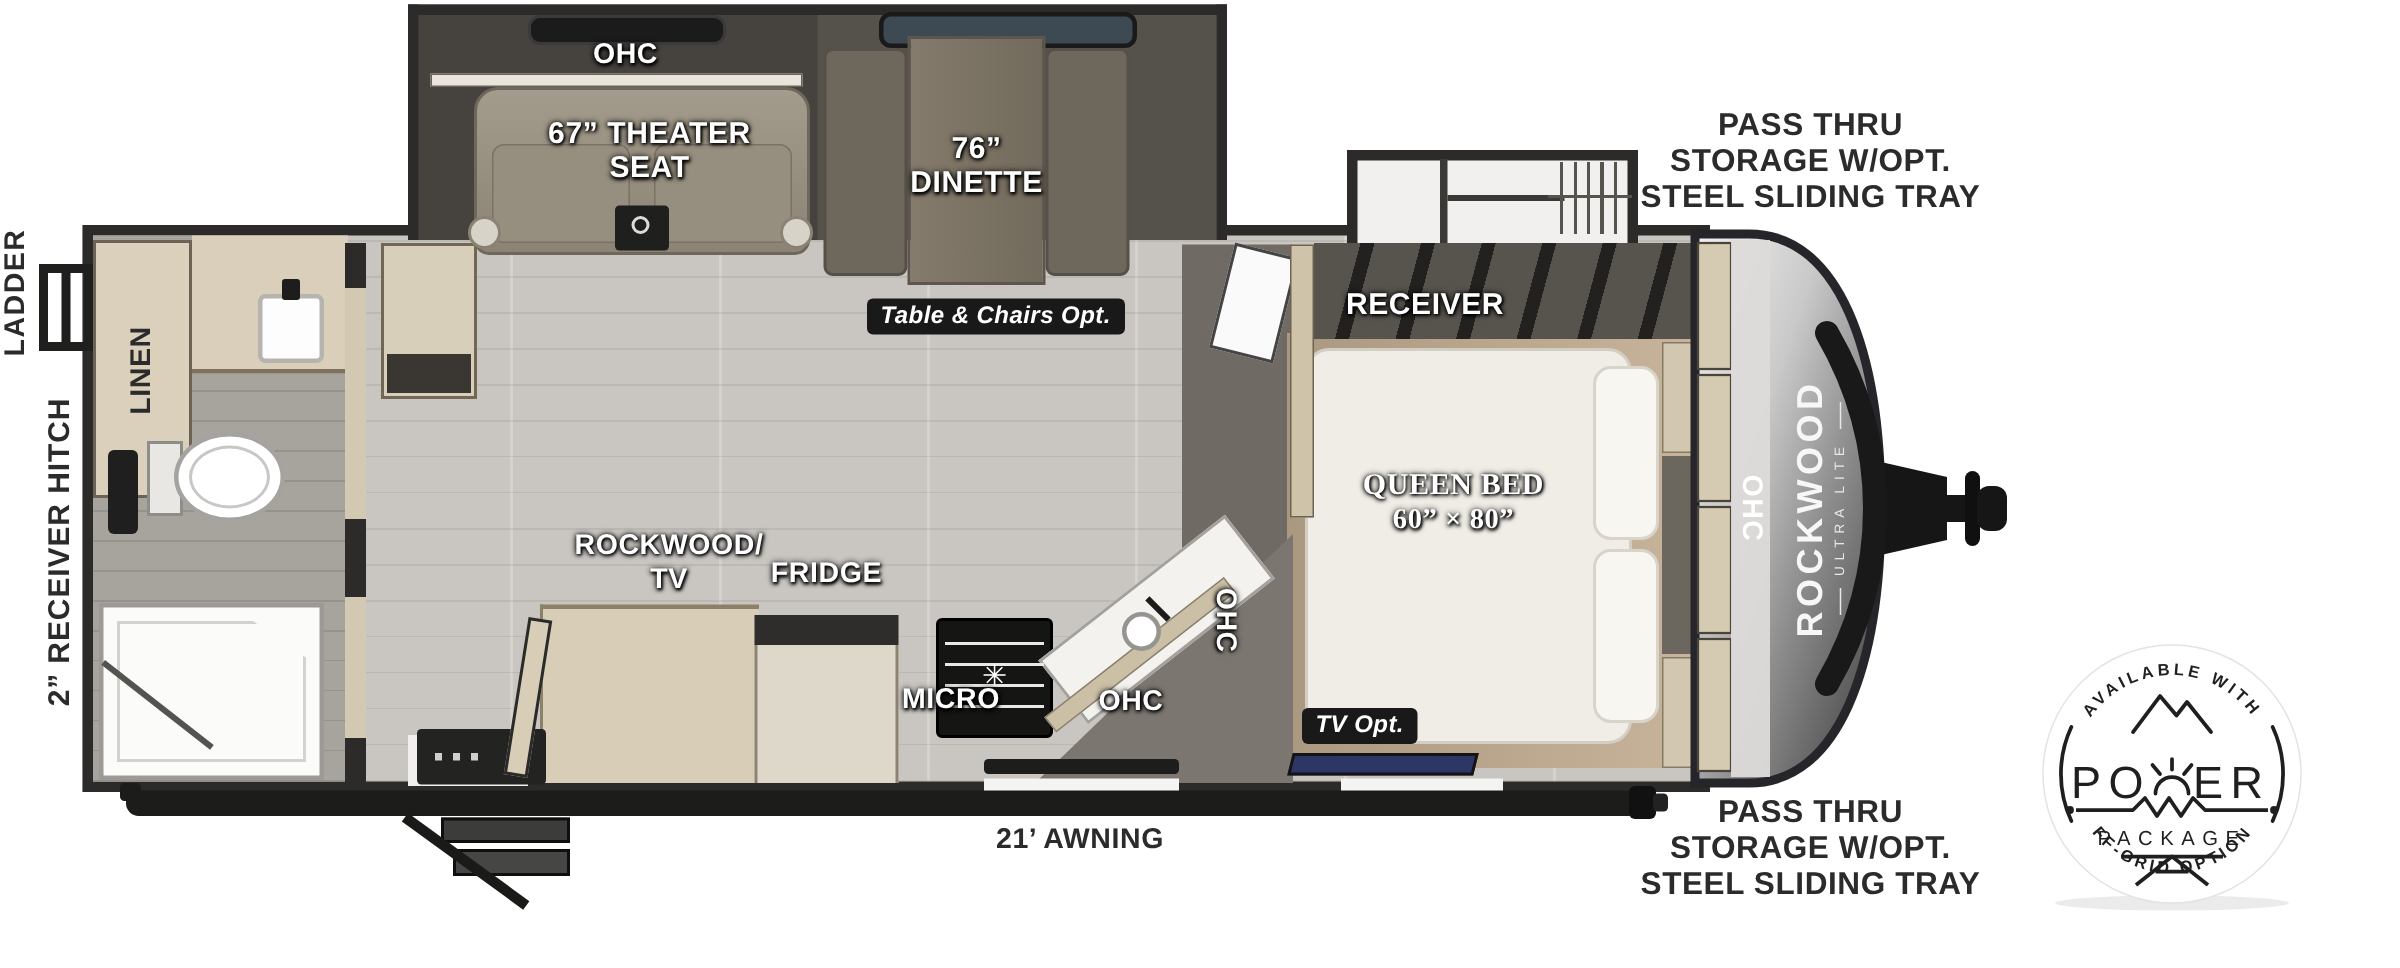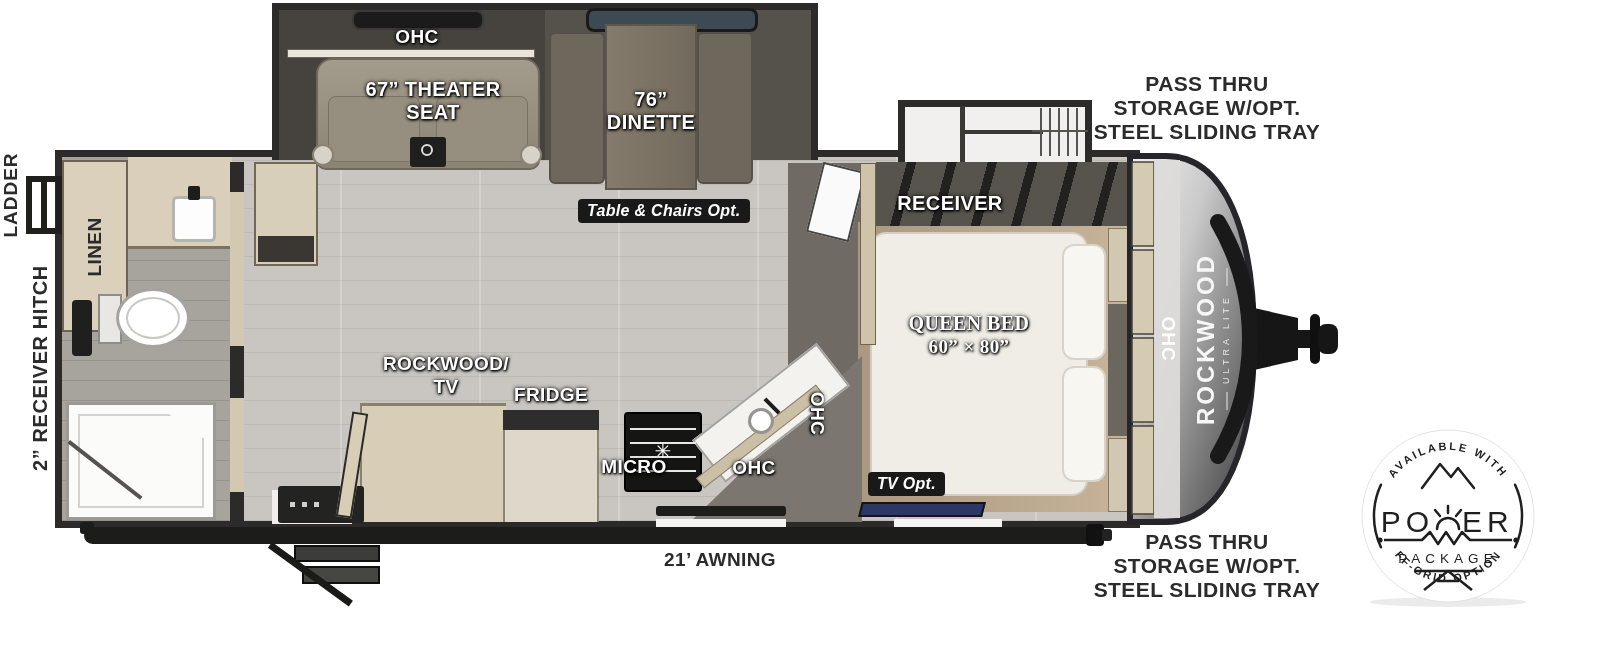--- a/index.html
+++ b/index.html
@@ -76,21 +76,21 @@
 
   <div class="abs" style="left:549px;top:32px;width:56px;height:152px;background:#6e675c;border:2px solid #55504a;border-radius:6px;box-sizing:border-box;z-index:4;"></div>
   <div class="abs" style="left:697px;top:32px;width:56px;height:152px;background:#6e675c;border:2px solid #55504a;border-radius:6px;box-sizing:border-box;z-index:4;"></div>
   <div class="abs" style="left:605px;top:24px;width:92px;height:166px;background:linear-gradient(90deg,#847b6c,#726a5c);border:2px solid #5c564c;box-sizing:border-box;z-index:5;"></div>
   <div class="wlab prel" style="left:591px;top:88px;width:120px;">76”
 DINETTE</div>
   <div class="badge" style="left:578px;top:199px;">Table &amp; Chairs Opt.</div>
 
   <div class="wlab prel" style="left:381px;top:352px;width:130px;font-size:19px;">ROCKWOOD/
 TV</div>
-  <div class="wlab" style="left:504px;top:383px;width:94px;font-size:19px;">FRIDGE</div>
+  <div class="wlab" style="left:504px;top:371px;width:94px;font-size:19px;">FRIDGE</div>
   <div class="abs" style="left:360px;top:403px;width:146px;height:119px;background:#d8cdb6;border-top:3px solid #8b8069;border-left:2px solid #8b8069;box-sizing:border-box;z-index:4;"></div>
   <div class="abs" style="left:344px;top:412px;width:16px;height:106px;background:#d8cdb6;border:2px solid #2a2a28;box-sizing:border-box;transform:rotate(9deg);z-index:5;"></div>
   <div class="abs" style="left:503px;top:410px;width:96px;height:20px;background:#2e2d2b;z-index:4;"></div>
   <div class="abs" style="left:503px;top:430px;width:96px;height:92px;background:#ded8cb;border-left:2px solid #8d8373;border-right:2px solid #8d8373;box-sizing:border-box;z-index:4;"></div>
   <div class="abs" style="left:624px;top:412px;width:78px;height:80px;background:#151514;border:2px solid #000;border-radius:4px;box-sizing:border-box;z-index:4;"></div>
   <div class="abs" style="left:630px;top:420px;width:66px;height:64px;background:repeating-linear-gradient(0deg,transparent 0 12px,#e8e8e8 12px 14px);z-index:5;"></div>
   <div class="abs" style="left:652px;top:440px;width:22px;height:22px;color:#fff;font-size:20px;line-height:22px;text-align:center;z-index:6;">✳</div>
   <div class="wlab" style="left:588px;top:455px;width:92px;font-size:19px;">MICRO</div>
 
   <div class="abs" style="left:690px;top:356px;width:172px;height:166px;background:#7b7770;clip-path:polygon(0 100%,100% 0,100% 100%);z-index:3;"></div>

